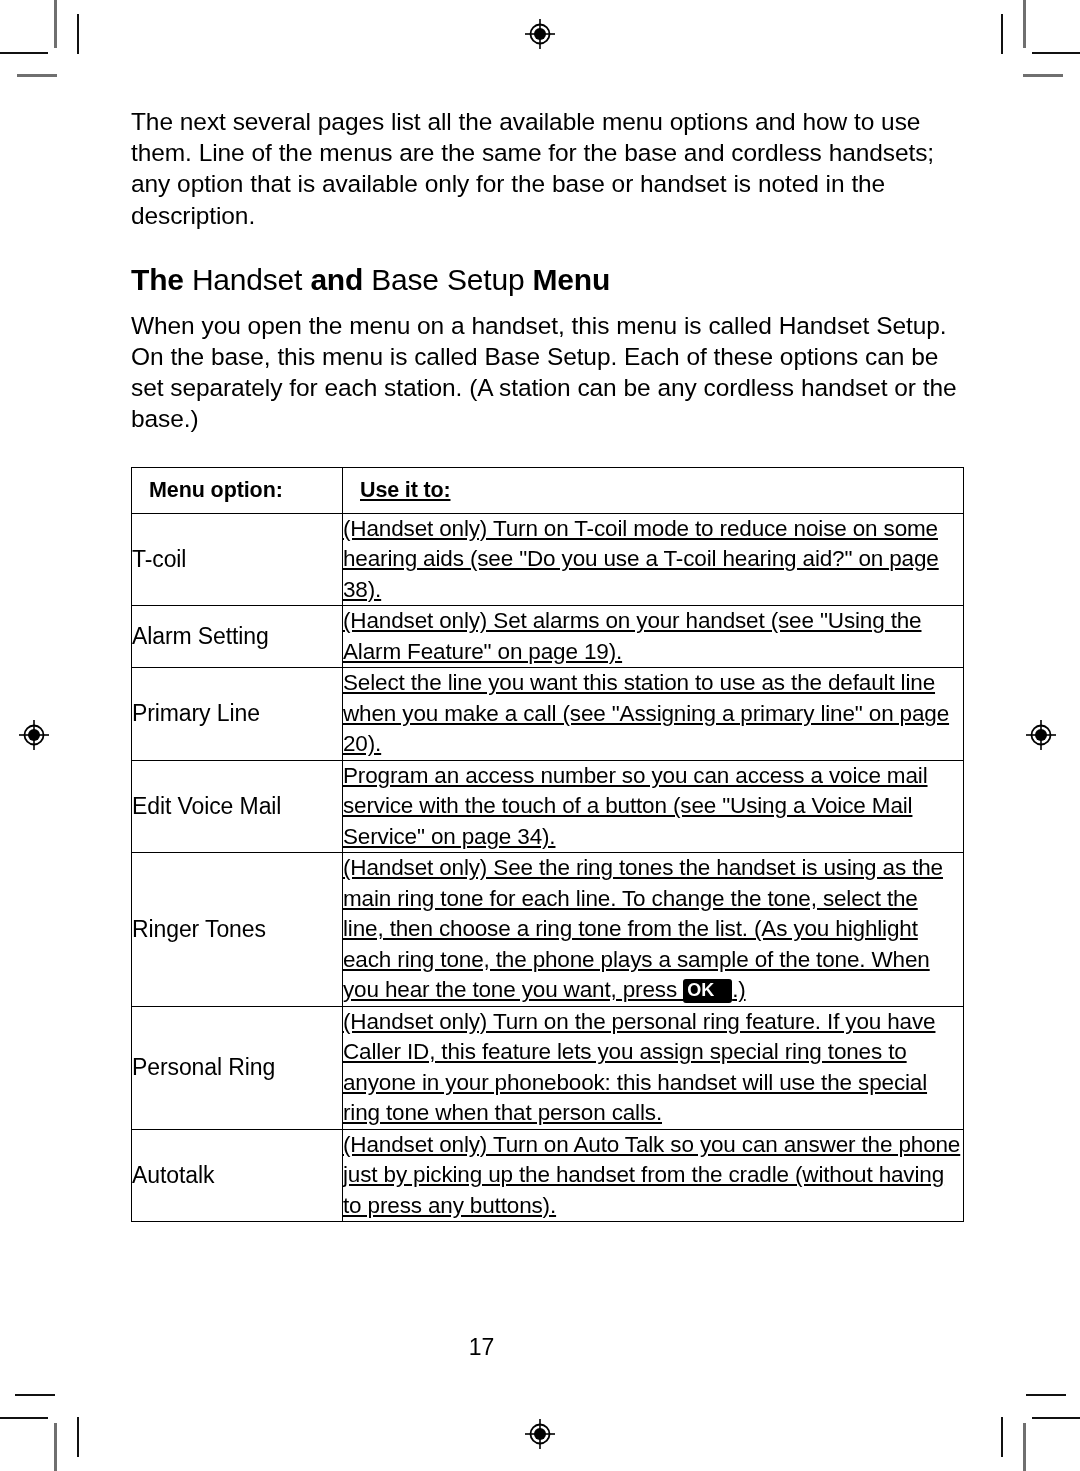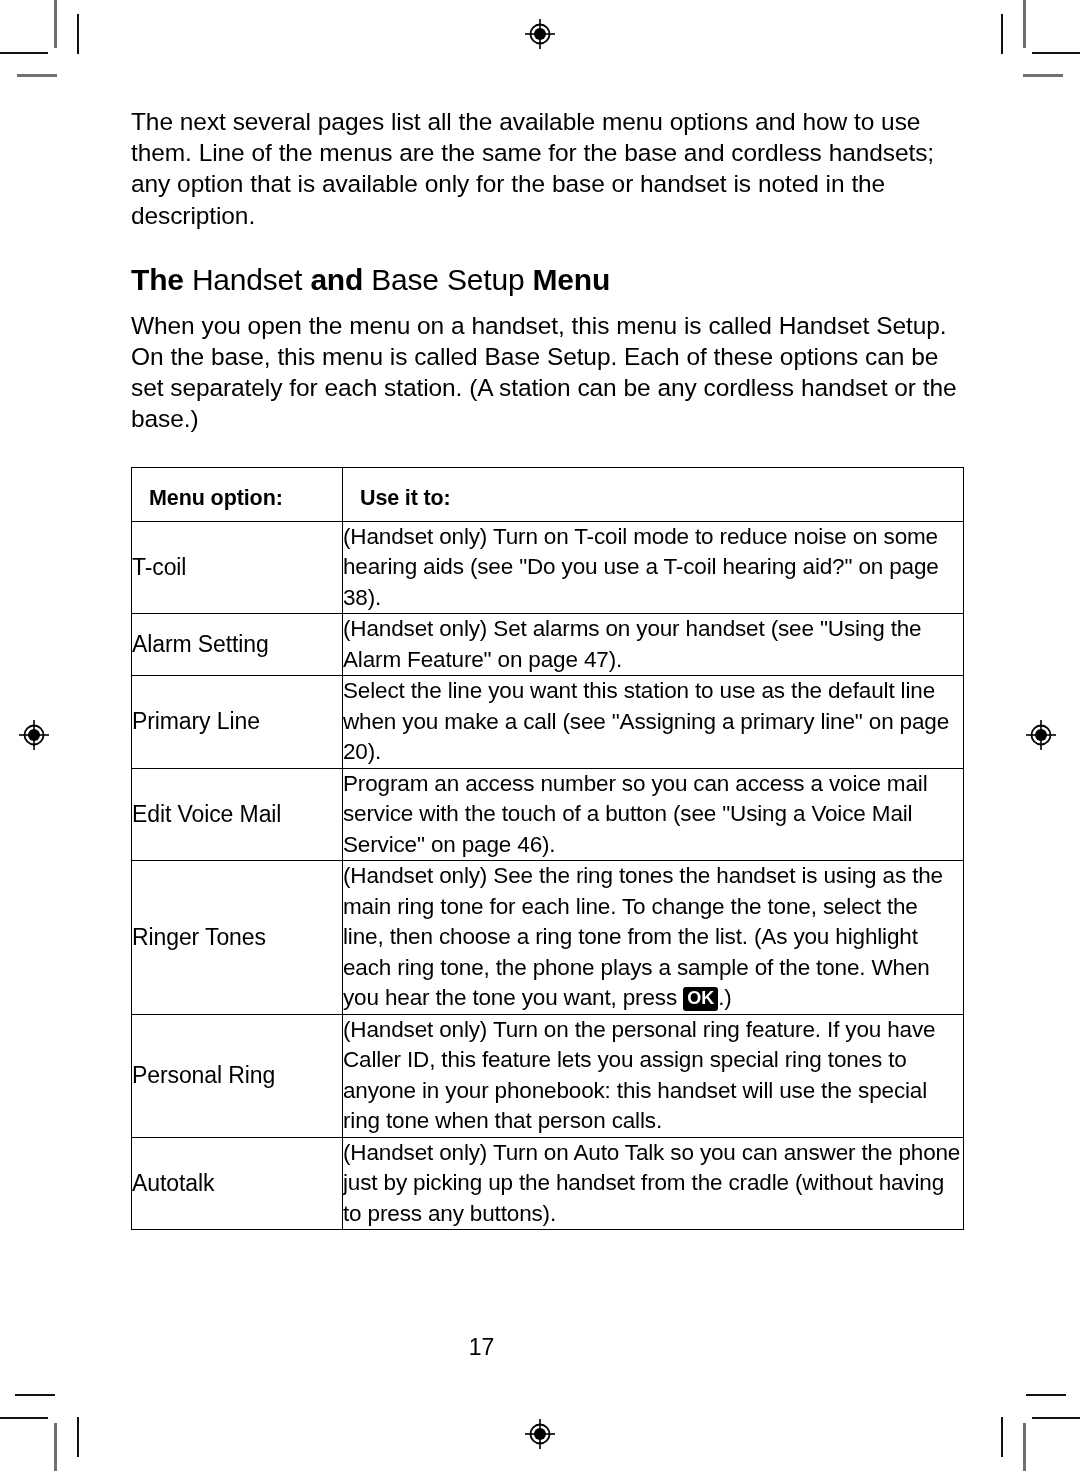--- a/index.html
+++ b/index.html
@@ -74,39 +74,40 @@
     font-size: 23px;
     line-height: 31px;
     letter-spacing: -0.1px;
   }
   td.desc {
     padding: 9px 10px 11px 17px;
     font-size: 22.5px;
     line-height: 30.5px;
     letter-spacing: -0.15px;
     vertical-align: middle;
+    text-decoration: underline;
   }
   tr.head td {
-    padding-top: 17px;
+    padding-top: 9px;
     padding-bottom: 10px;
     font-weight: bold;
     font-size: 21.5px;
     line-height: 26px;
   }
   tr.head td.opt { padding-left: 17px; }
   tr.head td.desc { padding-left: 17px; vertical-align: middle; }
 
   .key {
     display: inline-block;
     background: #000;
     color: #fff;
     font-weight: bold;
     font-size: 18px;
     line-height: 21px;
-    padding: 1px 4px 2px 4px;
+    padding: 1px 18px 2px 4px;
     border-radius: 3px;
     vertical-align: 1px;
     letter-spacing: 0px;
   }
 
   .pageno {
     position: absolute;
     left: 0;
     top: 1333px;
     width: 963px;
@@ -193,31 +194,31 @@
         <td class="desc">Use it to:</td>
       </tr>
 
       <tr>
         <td class="opt">T-coil</td>
         <td class="desc">(Handset only) Turn on T-coil mode to reduce noise on some hearing aids (see "Do you use a T-coil hearing aid?" on page 38).</td>
       </tr>
 
       <tr>
         <td class="opt">Alarm Setting</td>
-        <td class="desc">(Handset only) Set alarms on your handset (see "Using the Alarm Feature" on page 47).</td>
+        <td class="desc">(Handset only) Set alarms on your handset (see "Using the Alarm Feature" on page 19).</td>
       </tr>
 
       <tr>
         <td class="opt">Primary Line</td>
         <td class="desc">Select the line you want this station to use as the default line when you make a call (see "Assigning a primary line" on page 20).</td>
       </tr>
 
       <tr>
         <td class="opt">Edit Voice Mail</td>
-        <td class="desc">Program an access number so you can access a voice mail service with the touch of a button (see "Using a Voice Mail Service" on page 46).</td>
+        <td class="desc">Program an access number so you can access a voice mail service with the touch of a button (see "Using a Voice Mail Service" on page 34).</td>
       </tr>
 
       <tr>
         <td class="opt">Ringer Tones</td>
         <td class="desc"><span>(Handset only) See the ring tones the handset is using as the main ring tone for each line. To change the tone, select the line, then choose a ring tone from the list. (As you highlight each ring tone, the phone plays a sample of the tone. When you hear the tone you want, press </span><span class="key">OK</span><span>.)</span></td>
       </tr>
 
       <tr>
         <td class="opt">Personal Ring</td>
         <td class="desc">(Handset only) Turn on the personal ring feature. If you have Caller ID, this feature lets you assign special ring tones to anyone in your phonebook: this handset will use the special ring tone when that person calls.</td>

